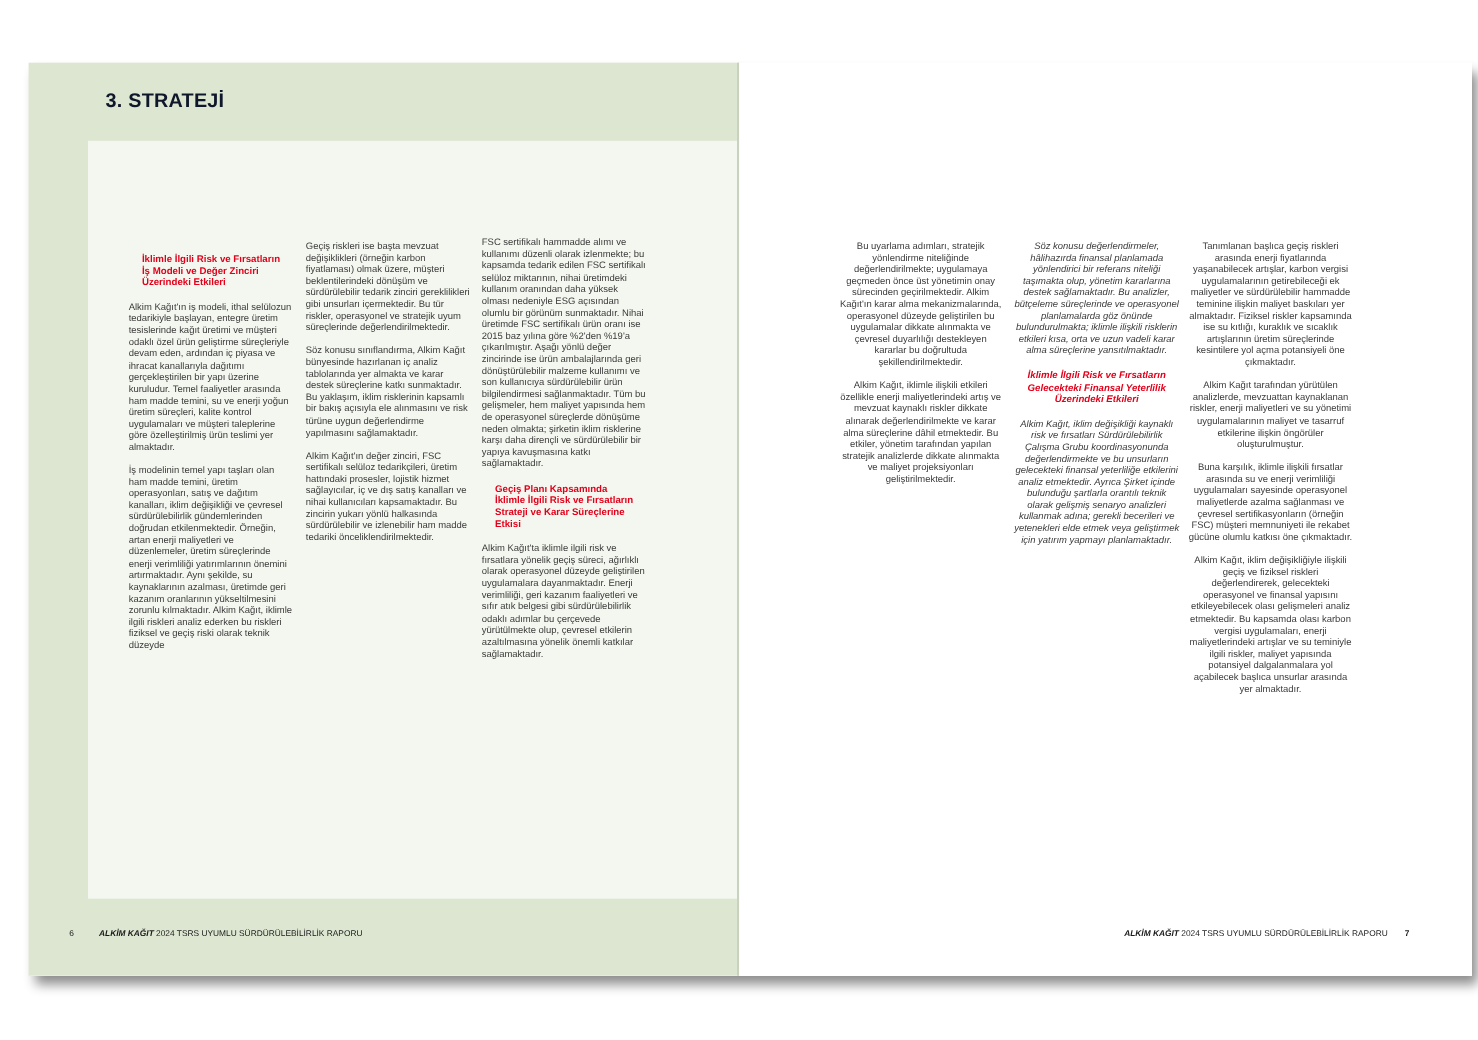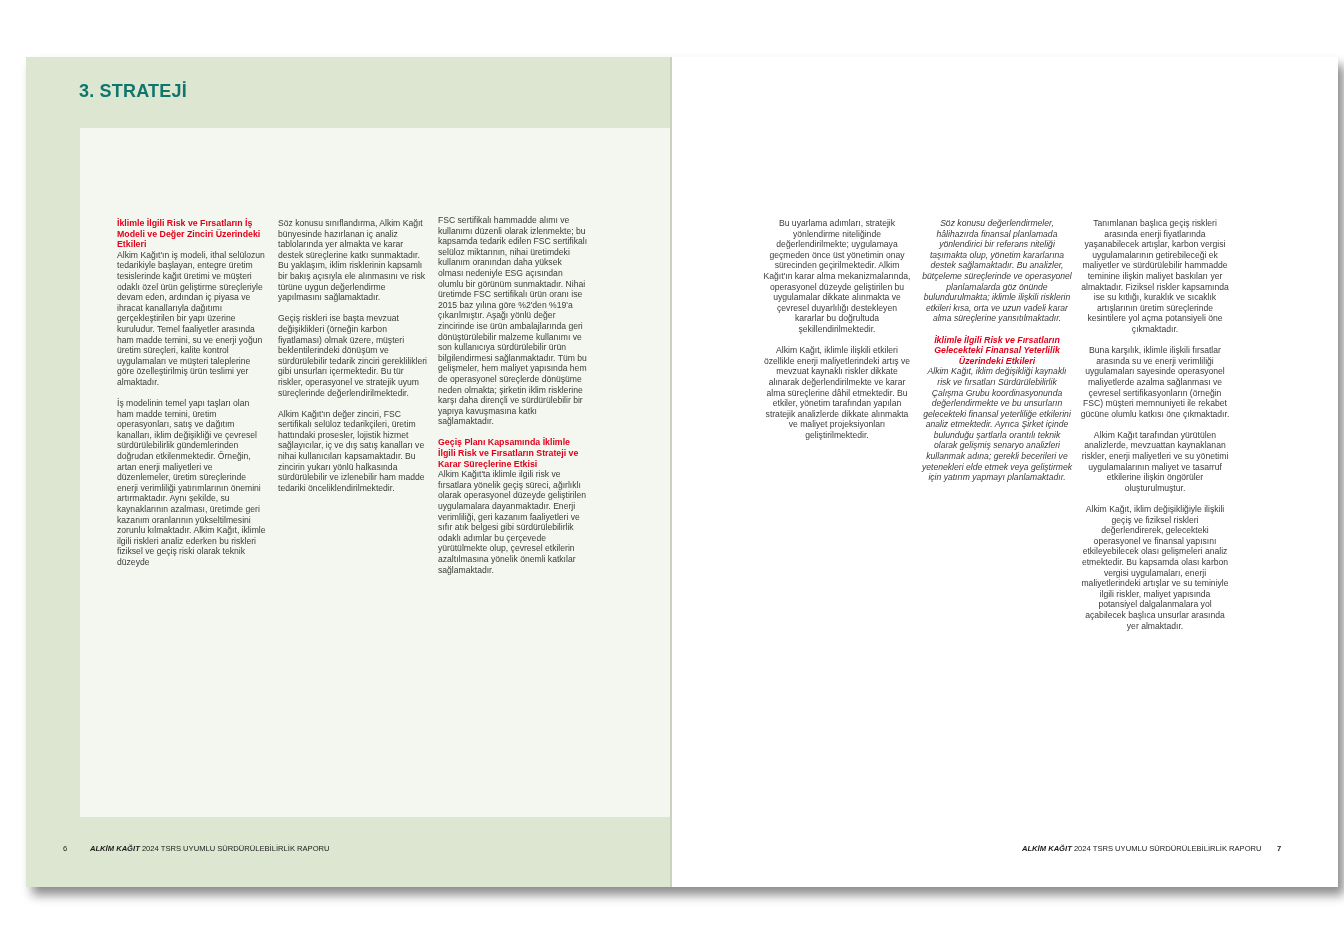--- a/index.html
+++ b/index.html
@@ -12,32 +12,32 @@
     box-shadow: 6px 8px 10px rgba(0,0,0,0.45);
   }
   .page-left {
     position:absolute; left:0; top:0; width:644px; height:830px; background:#dde6d1;
     border-right:2px solid #c9d2bf;
   }
   .page-right {
     position:absolute; left:646px; top:0; width:666px; height:830px; background:#ffffff;text-align:center;
   }
   .title {
-    position:absolute; left:53px; top:24px; color:#0f766e; font-weight:bold; font-size:18px;
+    position:absolute; left:70px; top:24px; color:#0f172a; font-weight:bold; font-size:18px;
     letter-spacing:0.2px;
   }
   .content-box {
     position:absolute; left:54px; top:71px; width:590px; height:689px; background:#f4f7ef;
   }
   .col {
     position:absolute; width:150px; font-size:8.6px; line-height:10.6px; color:#3a3a3a;
   }
   .col p { margin:0 0 10.6px 0; }
   .col h3 {
-    margin:0; font-size:8.8px; line-height:10.6px; color:#e3001b; font-weight:bold;
+    margin:12px; font-size:8.8px; line-height:10.6px; color:#e3001b; font-weight:bold;
   }
   .footer {
     position:absolute; top:787px; font-size:7.6px; color:#1a1a1a; white-space:nowrap;
   }
   .footer b { font-weight:bold;font-style:italic; }
 </style>
 </head>
 <body>
 
 <div class="spread">
@@ -45,22 +45,22 @@
     <div class="title">3. STRATEJİ</div>
     <div class="content-box"></div>
 
     <div class="col" style="left:91px; top:161px;">
       <h3>İklimle İlgili Risk ve Fırsatların İş Modeli ve Değer Zinciri Üzerindeki Etkileri</h3>
       <p>Alkim Kağıt'ın iş modeli, ithal selülozun tedarikiyle başlayan, entegre üretim tesislerinde kağıt üretimi ve müşteri odaklı özel ürün geliştirme süreçleriyle devam eden, ardından iç piyasa ve ihracat kanallarıyla dağıtımı gerçekleştirilen bir yapı üzerine kuruludur. Temel faaliyetler arasında ham madde temini, su ve enerji yoğun üretim süreçleri, kalite kontrol uygulamaları ve müşteri taleplerine göre özelleştirilmiş ürün teslimi yer almaktadır.</p>
       <p>İş modelinin temel yapı taşları olan ham madde temini, üretim operasyonları, satış ve dağıtım kanalları, iklim değişikliği ve çevresel sürdürülebilirlik gündemlerinden doğrudan etkilenmektedir. Örneğin, artan enerji maliyetleri ve düzenlemeler, üretim süreçlerinde enerji verimliliği yatırımlarının önemini artırmaktadır. Aynı şekilde, su kaynaklarının azalması, üretimde geri kazanım oranlarının yükseltilmesini zorunlu kılmaktadır. Alkim Kağıt, iklimle ilgili riskleri analiz ederken bu riskleri fiziksel ve geçiş riski olarak teknik düzeyde</p>
     </div>
 
     <div class="col" style="left:252px; top:161px;">
+      <p>Geçiş riskleri ise başta mevzuat değişiklikleri (örneğin karbon fiyatlaması) olmak üzere, müşteri beklentilerindeki dönüşüm ve sürdürülebilir tedarik zinciri gereklilikleri gibi unsurları içermektedir. Bu tür riskler, operasyonel ve stratejik uyum süreçlerinde değerlendirilmektedir.</p>
       <p>Söz konusu sınıflandırma, Alkim Kağıt bünyesinde hazırlanan iç analiz tablolarında yer almakta ve karar destek süreçlerine katkı sunmaktadır. Bu yaklaşım, iklim risklerinin kapsamlı bir bakış açısıyla ele alınmasını ve risk türüne uygun değerlendirme yapılmasını sağlamaktadır.</p>
-      <p>Geçiş riskleri ise başta mevzuat değişiklikleri (örneğin karbon fiyatlaması) olmak üzere, müşteri beklentilerindeki dönüşüm ve sürdürülebilir tedarik zinciri gereklilikleri gibi unsurları içermektedir. Bu tür riskler, operasyonel ve stratejik uyum süreçlerinde değerlendirilmektedir.</p>
       <p>Alkim Kağıt'ın değer zinciri, FSC sertifikalı selüloz tedarikçileri, üretim hattındaki prosesler, lojistik hizmet sağlayıcılar, iç ve dış satış kanalları ve nihai kullanıcıları kapsamaktadır. Bu zincirin yukarı yönlü halkasında sürdürülebilir ve izlenebilir ham madde tedariki önceliklendirilmektedir.</p>
     </div>
 
     <div class="col" style="left:412px; top:158px;">
       <p>FSC sertifikalı hammadde alımı ve kullanımı düzenli olarak izlenmekte; bu kapsamda tedarik edilen FSC sertifikalı selüloz miktarının, nihai üretimdeki kullanım oranından daha yüksek olması nedeniyle ESG açısından olumlu bir görünüm sunmaktadır. Nihai üretimde FSC sertifikalı ürün oranı ise 2015 baz yılına göre %2'den %19'a çıkarılmıştır. Aşağı yönlü değer zincirinde ise ürün ambalajlarında geri dönüştürülebilir malzeme kullanımı ve son kullanıcıya sürdürülebilir ürün bilgilendirmesi sağlanmaktadır. Tüm bu gelişmeler, hem maliyet yapısında hem de operasyonel süreçlerde dönüşüme neden olmakta; şirketin iklim risklerine karşı daha dirençli ve sürdürülebilir bir yapıya kavuşmasına katkı sağlamaktadır.</p>
       <h3>Geçiş Planı Kapsamında İklimle İlgili Risk ve Fırsatların Strateji ve Karar Süreçlerine Etkisi</h3>
       <p>Alkim Kağıt'ta iklimle ilgili risk ve fırsatlara yönelik geçiş süreci, ağırlıklı olarak operasyonel düzeyde geliştirilen uygulamalara dayanmaktadır. Enerji verimliliği, geri kazanım faaliyetleri ve sıfır atık belgesi gibi sürdürülebilirlik odaklı adımlar bu çerçevede yürütülmekte olup, çevresel etkilerin azaltılmasına yönelik önemli katkılar sağlamaktadır.</p>
     </div>
 
     <div class="footer" style="left:37px;">6</div>
@@ -76,22 +76,22 @@
     </div>
 
     <div class="col" style="left:250px; top:161px;font-style:italic;">
       <p>Söz konusu değerlendirmeler, hâlihazırda finansal planlamada yönlendirici bir referans niteliği taşımakta olup, yönetim kararlarına destek sağlamaktadır. Bu analizler, bütçeleme süreçlerinde ve operasyonel planlamalarda göz önünde bulundurulmakta; iklimle ilişkili risklerin etkileri kısa, orta ve uzun vadeli karar alma süreçlerine yansıtılmaktadır.</p>
       <h3>İklimle İlgili Risk ve Fırsatların Gelecekteki Finansal Yeterlilik Üzerindeki Etkileri</h3>
       <p>Alkim Kağıt, iklim değişikliği kaynaklı risk ve fırsatları Sürdürülebilirlik Çalışma Grubu koordinasyonunda değerlendirmekte ve bu unsurların gelecekteki finansal yeterliliğe etkilerini analiz etmektedir. Ayrıca Şirket içinde bulunduğu şartlarla orantılı teknik olarak gelişmiş senaryo analizleri kullanmak adına; gerekli becerileri ve yetenekleri elde etmek veya geliştirmek için yatırım yapmayı planlamaktadır.</p>
     </div>
 
     <div class="col" style="left:408px; top:161px;">
       <p>Tanımlanan başlıca geçiş riskleri arasında enerji fiyatlarında yaşanabilecek artışlar, karbon vergisi uygulamalarının getirebileceği ek maliyetler ve sürdürülebilir hammadde teminine ilişkin maliyet baskıları yer almaktadır. Fiziksel riskler kapsamında ise su kıtlığı, kuraklık ve sıcaklık artışlarının üretim süreçlerinde kesintilere yol açma potansiyeli öne çıkmaktadır.</p>
+      <p>Alkim Kağıt tarafından yürütülen analizlerde, mevzuattan kaynaklanan riskler, enerji maliyetleri ve su yönetimi uygulamalarının maliyet ve tasarruf etkilerine ilişkin öngörüler oluşturulmuştur.</p>
       <p>Buna karşılık, iklimle ilişkili fırsatlar arasında su ve enerji verimliliği uygulamaları sayesinde operasyonel maliyetlerde azalma sağlanması ve çevresel sertifikasyonların (örneğin FSC) müşteri memnuniyeti ile rekabet gücüne olumlu katkısı öne çıkmaktadır.</p>
-      <p>Alkim Kağıt tarafından yürütülen analizlerde, mevzuattan kaynaklanan riskler, enerji maliyetleri ve su yönetimi uygulamalarının maliyet ve tasarruf etkilerine ilişkin öngörüler oluşturulmuştur.</p>
       <p>Alkim Kağıt, iklim değişikliğiyle ilişkili geçiş ve fiziksel riskleri değerlendirerek, gelecekteki operasyonel ve finansal yapısını etkileyebilecek olası gelişmeleri analiz etmektedir. Bu kapsamda olası karbon vergisi uygulamaları, enerji maliyetlerindeki artışlar ve su teminiyle ilgili riskler, maliyet yapısında potansiyel dalgalanmalara yol açabilecek başlıca unsurlar arasında yer almaktadır.</p>
     </div>
 
     <div class="footer" style="left:350px;">
       <b>ALKİM KAĞIT</b><span> 2024 TSRS UYUMLU SÜRDÜRÜLEBİLİRLİK RAPORU</span>
     </div>
     <div class="footer" style="left:605px; font-weight:bold;">7</div>
   </div>
 </div>
 

